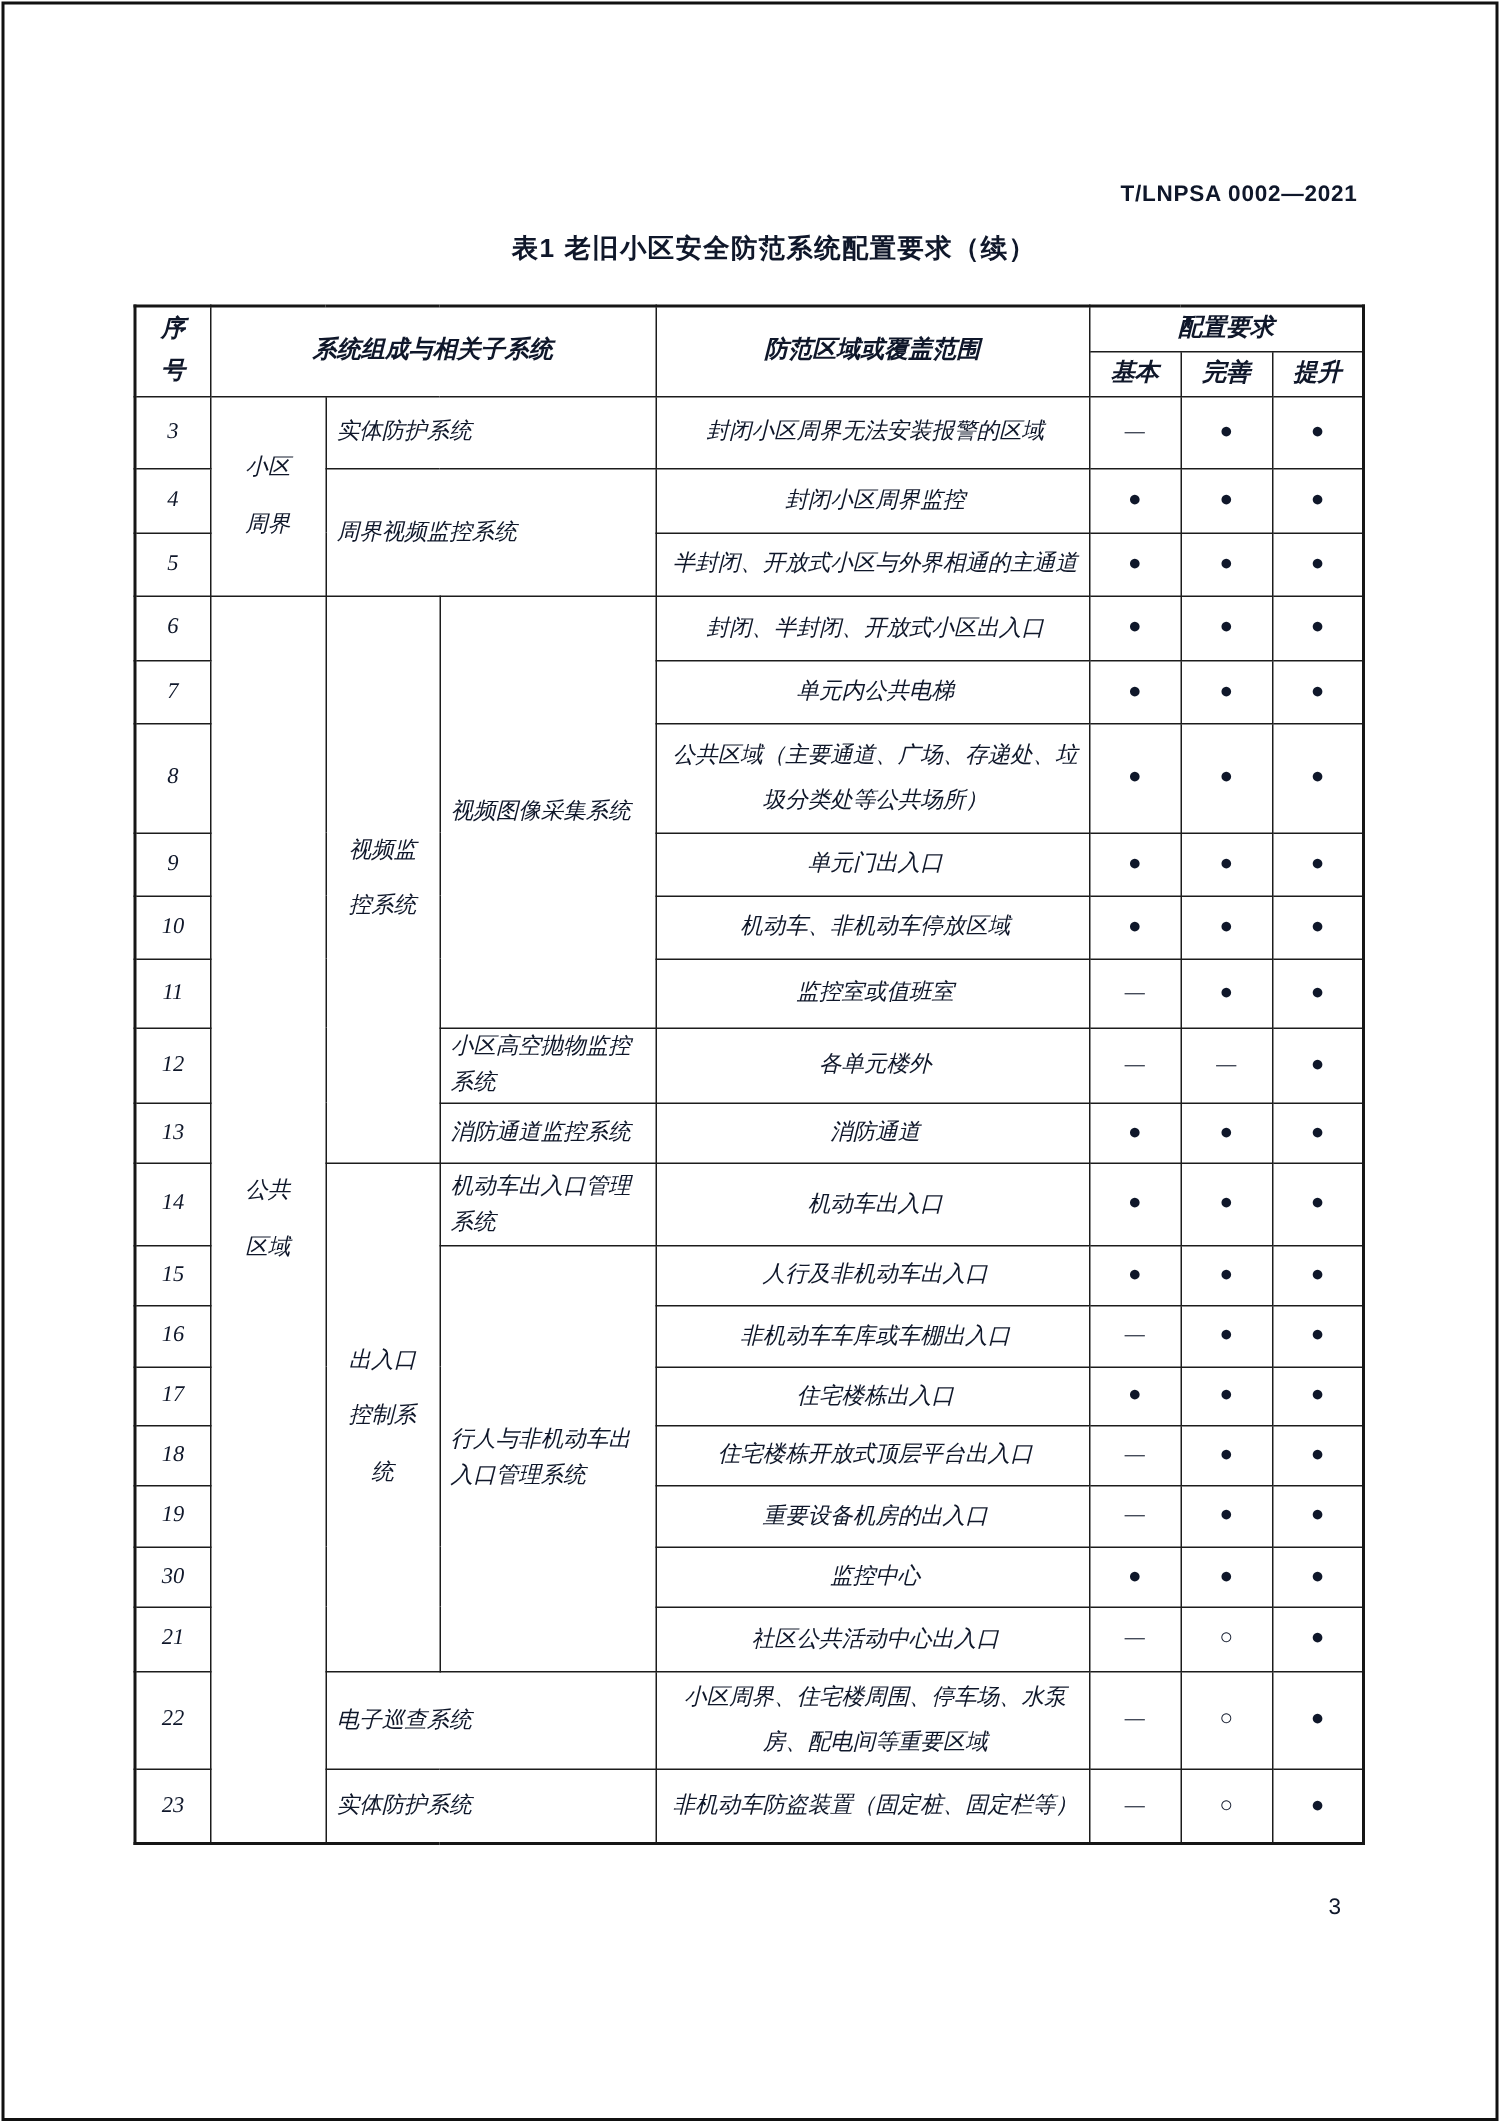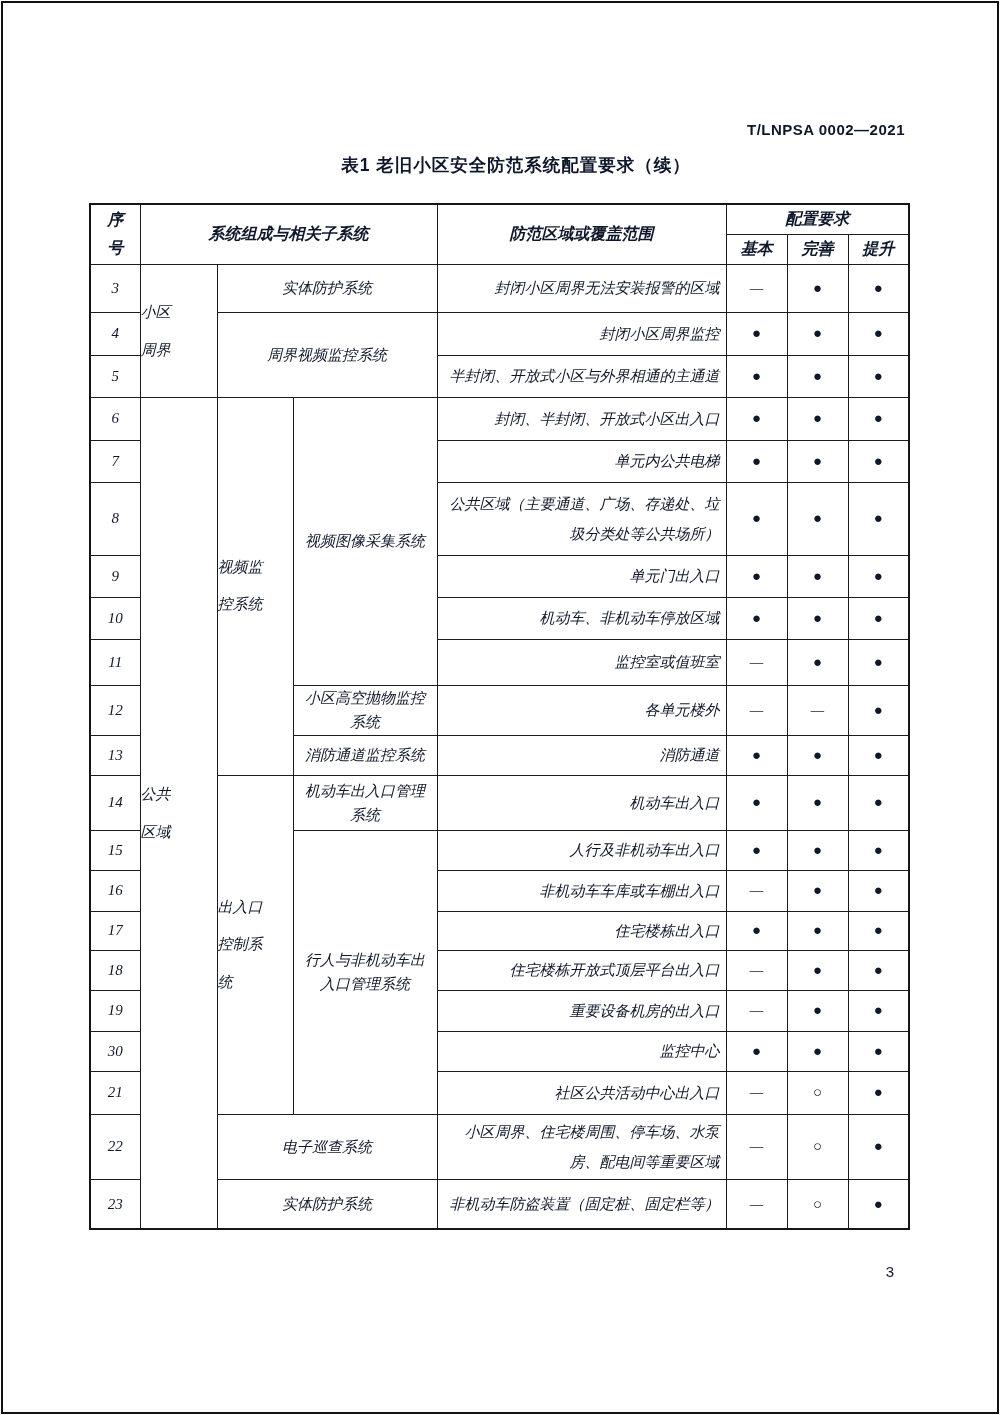--- a/index.html
+++ b/index.html
@@ -16,26 +16,26 @@
   .watermark{position:absolute;left:346px;top:496px;width:340px;height:452px;z-index:0;}
 
   
   table.tbl{position:absolute;left:89px;top:203px;width:819px;z-index:1;
             border-collapse:collapse;table-layout:fixed;background:transparent;}
   table.tbl{border:2.5px solid #161616;font-style:italic;}
   .tbl th,.tbl td{border:1.5px solid #1c1c1c;padding:0;vertical-align:middle;background:transparent;}
   .tbl th{font-family:"Liberation Sans","DejaVu Sans",sans-serif;font-weight:bold;font-size:16px;text-align:center;line-height:1.8;}
   .tbl td{font-size:15px;}
   td.no{text-align:center;}
-  td.grp{text-align:left;}
+  td.grp{text-align:center;}
   .stack1{display:inline-block;width:1.1em;line-height:1.8;word-break:break-all;}
   .stack2{display:inline-block;width:2.15em;line-height:2.55;word-break:break-all;}
   .stack3{display:inline-block;width:3.2em;line-height:2.5;word-break:break-all;}
-  td.sys{text-align:center;line-height:1.6;padding:0 7px;}
-  td.area{text-align:right;padding:0 6px 0 10px;line-height:2.0;}
+  td.sys{line-height:1.6;padding:0 7px;}
+  td.area{text-align:center;padding:0 6px 0 10px;line-height:2.0;}
   td.cfg{text-align:center;font-size:15px;}
 </style>
 </head>
 <body>
 
 <div class="page">
   <div class="frame"></div>
 
   <div class="doc-code">T/LNPSA 0002—2021</div>
   <div class="title">表1  老旧小区安全防范系统配置要求（续）</div>

